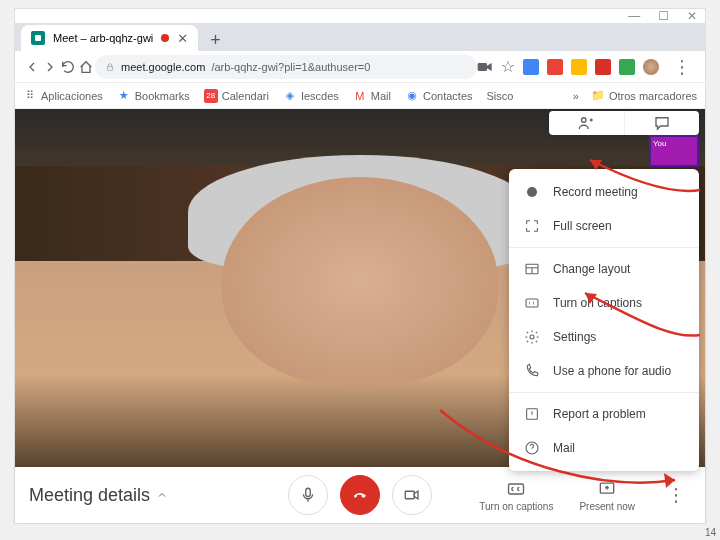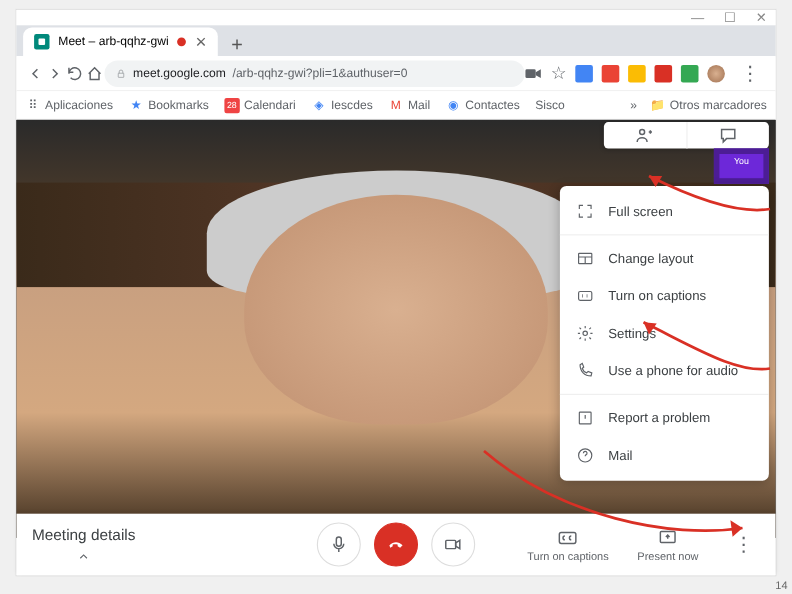--- a/index.html
+++ b/index.html
@@ -30,34 +30,34 @@
   .bookbar { height: 26px; background: #fff; display: flex; align-items: center; padding: 0 8px; gap: 14px; font-size: 11px; color: #5f6368; border-bottom: 1px solid #eee; }
   .bk { display: flex; align-items: center; gap: 4px; }
   .bkicon { width: 14px; height: 14px; display: inline-flex; align-items: center; justify-content: center; }
   
   .content { position: relative; height: 380px; background: #000; }
   .video { width: 100%; height: 100%; background: linear-gradient(#2a2a2a 0%, #4a3a2a 20%, #c9a080 40%, #d4a880 70%, #3a2a1a 100%); position: relative; overflow: hidden; }
   .video::before { content:""; position:absolute; left:0; top:15%; width:100%; height:25%; background:linear-gradient(90deg,#3a2a1a,#5a3a2a,#3a2a1a); }
   .face { position:absolute; left:30%; top:18%; width:40%; height:55%; background:radial-gradient(ellipse,#d9b090,#c09070); border-radius:50% 50% 45% 45%; }
   .hair { position:absolute; left:25%; top:12%; width:50%; height:30%; background:#ccc; border-radius:50% 50% 20% 20%; }
   
-  .pip { position: absolute; right: 6px; top: 26px; width: 50px; height: 32px; background: #6d28d9; border: 5px solid #4c1d95; font-size: 8px; color: #fff; padding: 2px; text-align: center; }
+  .pip { position: absolute; right: 6px; top: 26px; width: 50px; height: 32px; background: #a21caf; border: 2px solid #4c1d95; font-size: 8px; color: #fff; padding: 2px; }
   .piptab { position:absolute; right:6px; top:2px; width:150px; height:24px; background:#fff; border-radius:4px; box-shadow:0 1px 4px rgba(0,0,0,0.2); display:flex;}
   .piptab > div { flex:1; display:flex; align-items:center; justify-content:center; color:#5f6368;}
   .piptab > div:first-child { border-right:1px solid #eee;}
   
   .menu { position: absolute; right: 6px; top: 60px; width: 190px; background: #fff; border-radius: 6px; box-shadow: 0 2px 10px rgba(0,0,0,0.25); padding: 6px 0; z-index: 10; }
   .menuitem { display: flex; align-items: center; gap: 12px; padding: 8px 14px; font-size: 12px; color: #3c4043; cursor: pointer; }
   .menuitem.sep { border-top: 1px solid #eee; margin-top: 4px; padding-top: 12px; }
   .micon { width: 18px; height: 18px; display: flex; align-items: center; justify-content: center; flex-shrink: 0; }
   .micon svg { width: 16px; height: 16px; fill: none; stroke: #5f6368; stroke-width: 1.6; }
   .recdot { width:10px; height:10px; background:#5f6368; border-radius:50%; }
   
   .bottombar { position: absolute; bottom: 0; left: 0; right: 0; height: 56px; background: #fff; display: flex; align-items: center; padding: 0 14px; box-shadow: 0 -1px 4px rgba(0,0,0,0.08); }
-  .details { display: flex; align-items: center; gap: 6px; font-size: 14px; color: #3c4043; flex-direction: column; }
+  .details { display: flex; align-items: center; gap: 6px; font-size: 18px; color: #3c4043; }
   .controls { position: absolute; left: 50%; transform: translateX(-50%); display: flex; gap: 12px; }
   .ctrlbtn { width: 40px; height: 40px; border: 1px solid #ddd; border-radius: 50%; display: flex; align-items: center; justify-content: center; background: #fff; }
   .ctrlbtn.red { background: #d93025; border-color: #d93025; }
   .ctrlbtn svg { width: 18px; height: 18px; fill: none; stroke: #5f6368; stroke-width: 1.8; }
   .ctrlbtn.red svg { stroke: #fff; fill: #fff; }
   .rightctrls { margin-left: auto; display: flex; gap: 26px; align-items: center; }
   .rctrl { display: flex; flex-direction: column; align-items: center; gap: 2px; color: #5f6368; font-size: 10px; }
   .rctrl svg { width: 20px; height: 20px; fill: none; stroke: #5f6368; stroke-width: 1.6; }
   .more { font-size: 18px; color: #5f6368; padding: 0 6px; }
   
@@ -184,20 +184,26 @@
         </div>
       <div>
           <svg width="18" height="18" viewBox="0 0 24 24" stroke="#5f6368" fill="none" stroke-width="1.8">
             <path d="M4 5h16v11H10l-4 4v-4H4z"></path>
           </svg>
         </div>
     </div>
     <div class="pip"><span>You</span></div>
 
     <div class="menu">
+      <div class="menuitem">
+        <span class="micon">
+            <span class="recdot"></span>
+          </span>
+        <span>Record meeting</span>
+      </div>
       <div class="menuitem">
         <span class="micon">
             <svg viewBox="0 0 24 24">
               <path d="M4 9V4h5M20 9V4h-5M4 15v5h5M20 15v5h-5"></path>
             </svg>
           </span>
         <span>Full screen</span>
       </div>
       <div class="menuitem sep">
         <span class="micon">

